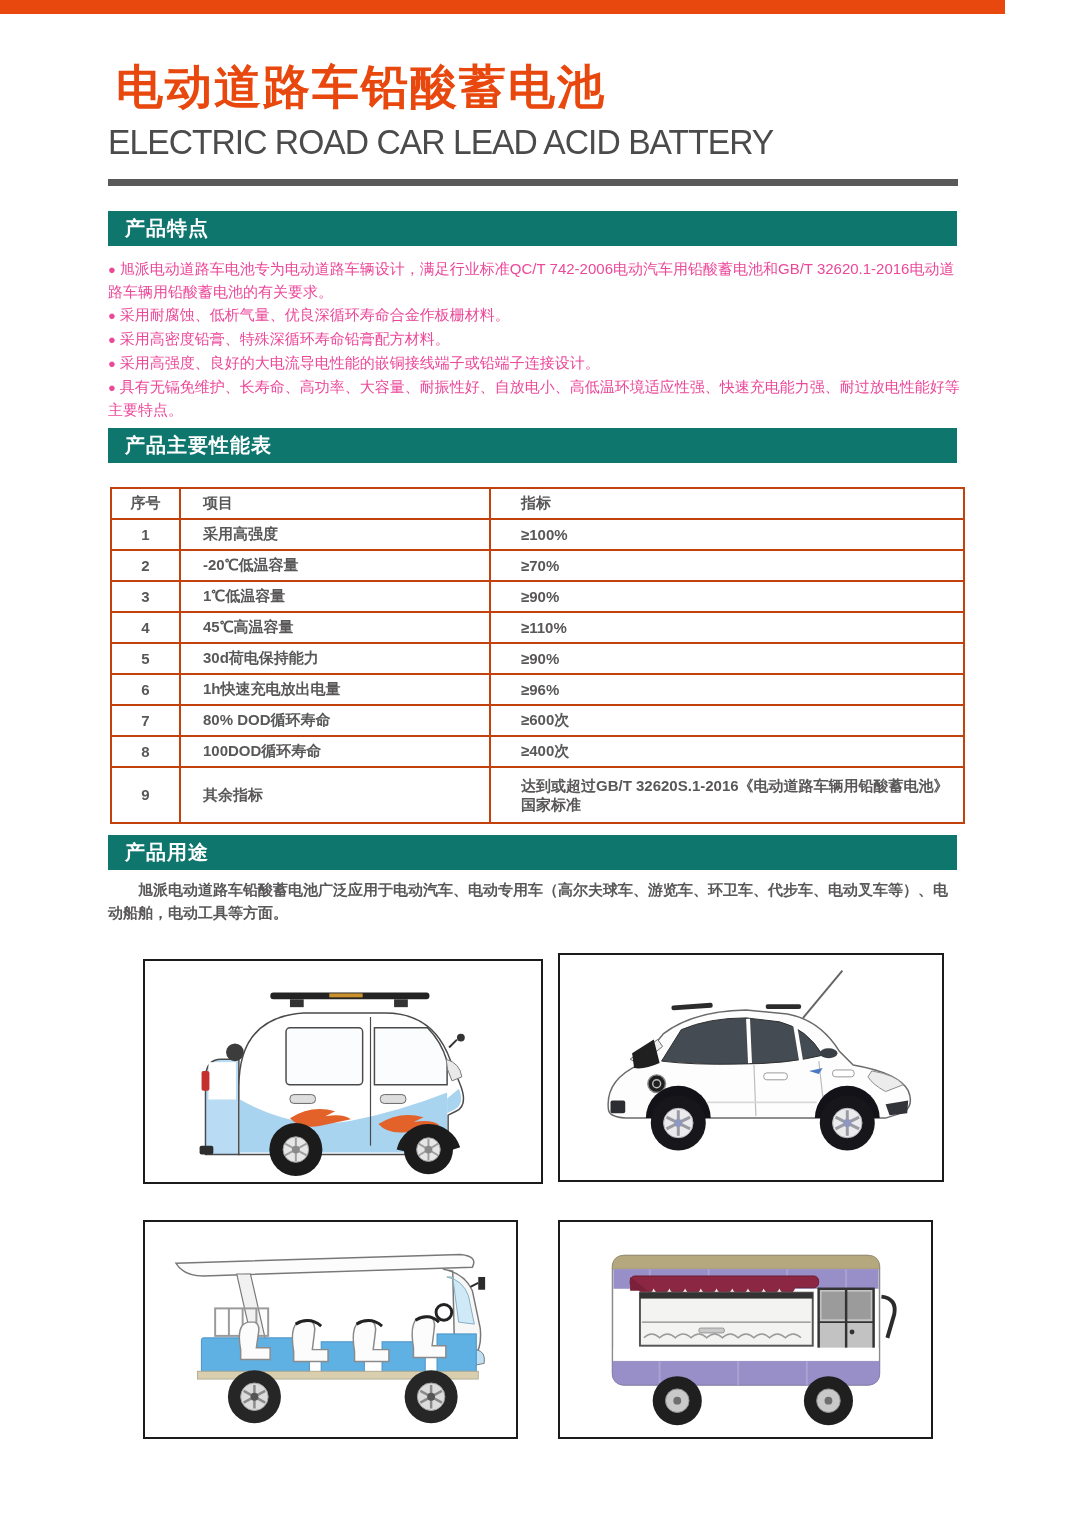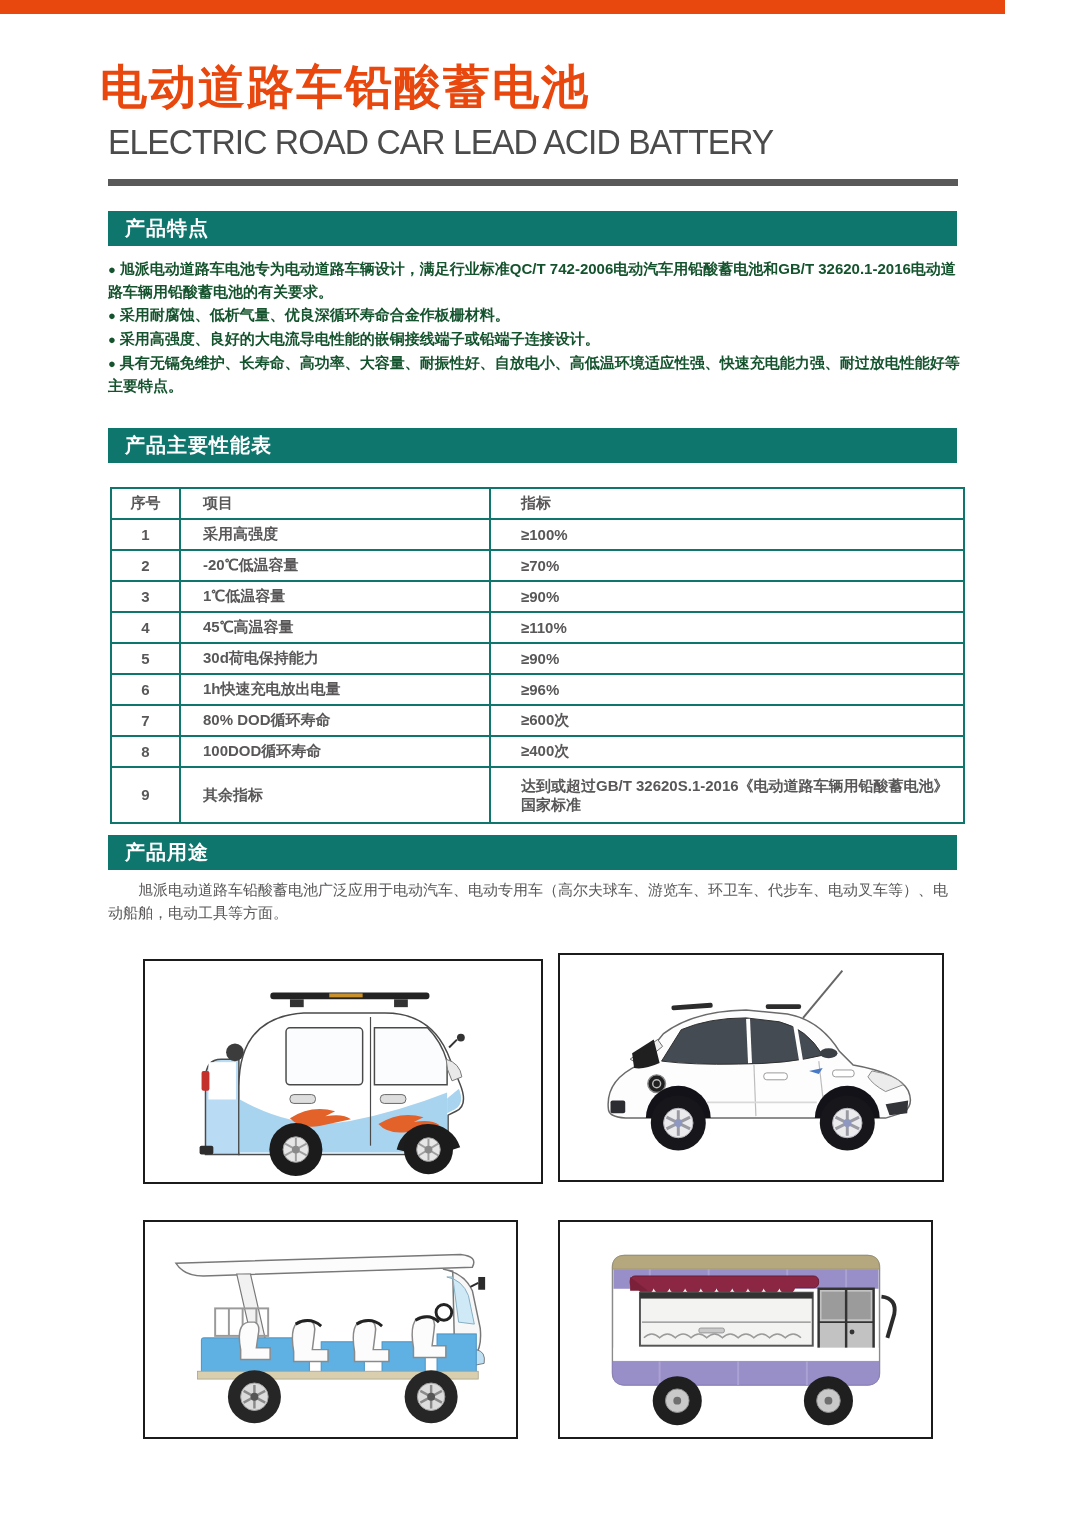--- a/index.html
+++ b/index.html
@@ -2,54 +2,54 @@
 <html><head>
 <meta charset="utf-8">
 <style>
   html,body{margin:0;padding:0;}
   body{
     width:1075px;height:1520px;position:relative;background:#ffffff;
     font-family:"Liberation Sans",sans-serif;color:#595757;overflow:hidden;
   }
   .top-strip{position:absolute;left:0;top:0;width:1005px;height:14px;background:#e8470d;}
   .title-cn{
-    position:absolute;left:100px;top:56px;font-size:47px;font-weight:900;
+    position:absolute;left:116px;top:56px;font-size:47px;font-weight:900;
     color:#e8470d;letter-spacing:2px;white-space:nowrap;
   }
   .title-en{
     position:absolute;left:108px;top:122px;font-size:35px;font-weight:400;color:#4b4b4b;
     letter-spacing:-1px;transform:scaleX(.96);transform-origin:left center;white-space:nowrap;
   }
   .divider{position:absolute;left:108px;top:179px;width:850px;height:7px;background:#595959;}
   .section-bar{
     position:absolute;left:108px;width:849px;height:35px;background:#0f766e;
     color:#ffffff;font-size:20px;font-weight:bold;line-height:35px;
     padding-left:17px;box-sizing:border-box;letter-spacing:1px;
   }
   .bar-features{top:211px;}
   .bar-performance{top:428px;}
   .bar-usage{top:835px;}
   .bullets{position:absolute;left:108px;top:258px;width:858px;margin:0;padding:0;list-style:none;}
   .bullets li{
-    font-size:15px;font-weight:bold;line-height:22px;color:#14532d;margin:0 0 1px 0;
+    font-size:15px;font-weight:normal;line-height:22px;color:#ec4899;margin:0 0 1px 0;
   }
   .bullets .dot{margin-right:4px;font-size:13px;}
   .perf-table{
     position:absolute;left:110px;top:487px;width:855px;border-collapse:collapse;
     font-size:15px;color:#595757;table-layout:fixed;
   }
   .perf-table th,.perf-table td{
-    border:2px solid #0f766e;font-weight:bold;padding:0;height:29px;vertical-align:middle;
+    border:2px solid #c2410c;font-weight:bold;padding:0;height:29px;vertical-align:middle;
   }
   .perf-table .c-no{width:67px;text-align:center;}
   .perf-table .c-item{width:286px;text-align:left;padding-left:22px;}
   .perf-table .c-spec{text-align:left;padding-left:30px;margin-left:12px;}
   .perf-table tr.tall td{height:46px;line-height:1.3;padding-top:4px;padding-bottom:4px;}
   .usage-text{
-    position:absolute;left:108px;top:878px;width:852px;font-size:15px;font-weight:normal;
+    position:absolute;left:108px;top:878px;width:852px;font-size:15px;font-weight:bold;
     line-height:23px;color:#595757;text-indent:2em;margin:0;
   }
   .img-box{position:absolute;background:#fff;border:2px solid #1b1b1b;box-sizing:border-box;}
   .box-1{left:143px;top:959px;width:400px;height:225px;}
   .box-2{left:558px;top:953px;width:386px;height:229px;}
   .box-3{left:143px;top:1220px;width:375px;height:219px;}
   .box-4{left:558px;top:1220px;width:375px;height:219px;}
   .img-box svg{display:block;width:100%;height:100%;}
 </style>
 </head>
@@ -59,20 +59,21 @@
 
 <div class="title-cn">电动道路车铅酸蓄电池</div>
 <div class="title-en">ELECTRIC ROAD CAR LEAD ACID BATTERY</div>
 <div class="divider"></div>
 
 <div class="section-bar bar-features">产品特点</div>
 
 <ul class="bullets">
   <li><span class="dot">●</span><span>旭派电动道路车电池专为电动道路车辆设计，满足行业标准QC/T 742-2006电动汽车用铅酸蓄电池和GB/T 32620.1-2016电动道路车辆用铅酸蓄电池的有关要求。</span></li>
   <li><span class="dot">●</span><span>采用耐腐蚀、低析气量、优良深循环寿命合金作板栅材料。</span></li>
+  <li><span class="dot">●</span><span>采用高密度铅膏、特殊深循环寿命铅膏配方材料。</span></li>
   <li><span class="dot">●</span><span>采用高强度、良好的大电流导电性能的嵌铜接线端子或铅端子连接设计。</span></li>
   <li><span class="dot">●</span><span>具有无镉免维护、长寿命、高功率、大容量、耐振性好、自放电小、高低温环境适应性强、快速充电能力强、耐过放电性能好等主要特点。</span></li>
 </ul>
 
 <div class="section-bar bar-performance">产品主要性能表</div>
 
 <table class="perf-table">
   <tbody>
       <tr>
     <th class="c-no">序号</th>

